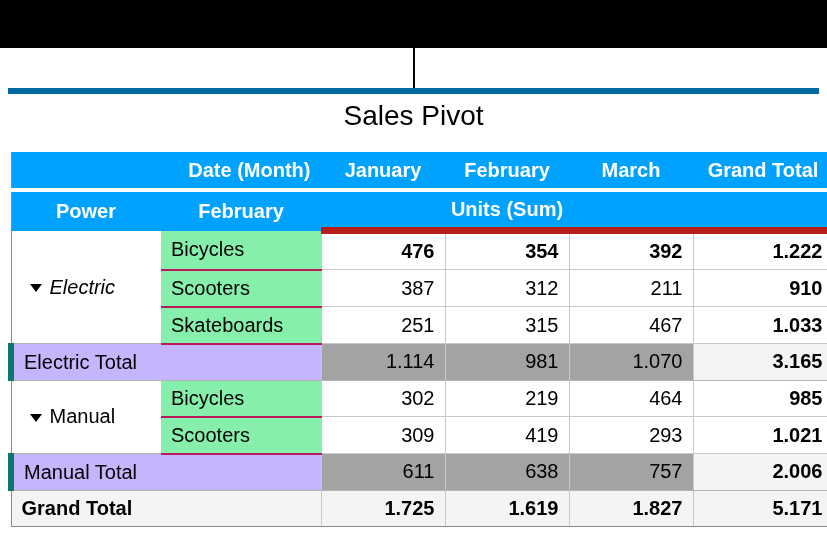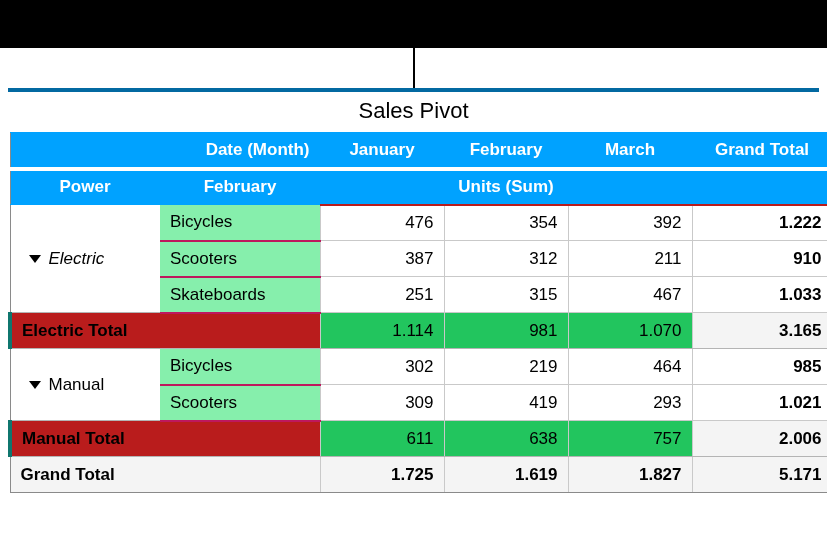--- a/index.html
+++ b/index.html
@@ -26,31 +26,31 @@
     height: 40px;
     background: #000;
     transform: translateX(-1px);
   }
   .table-wrap {
     margin-top: 40px;
     padding: 0 8px;
   }
   .title-row {
     text-align: center;
-    font-size: 22px;
-    padding: 6px 0 8px 0;
-    border-top: 4px solid #0369a1;
+    font-size: 28px;
+    padding: 6px 0 20px 0;
+    border-top: 6px solid #0369a1;
   }
   table {
     border-collapse: collapse;
     width: 100%;
     table-layout: fixed;
   }
   th, td {
-    font-size: 17px;
+    font-size: 20px;
     padding: 6px 10px;
     height: 36px;
     vertical-align: middle;
   }
   col.c-power   { width: 150px; }
   col.c-product { width: 160px; }
   col.c-month   { width: 124px; }
   col.c-total   { width: 140px; }
 
   .hdr-blue {
@@ -65,47 +65,47 @@
   .hdr-divider-bottom { border-bottom: 4px solid #fff; }
 
   td.num { text-align: right; }
 
   td.cell {
     border-left: 1px solid #c9c9c9;
     border-right: 1px solid #c9c9c9;
     border-bottom: 1px solid #c9c9c9;
     background: #fff;
   }
-  td.cell.first-data-row { border-top: 2px solid #b91c1c; }
+  td.cell.first-data-row { border-top: 7px solid #b91c1c; font-weight: bold; }
 
   td.rowlabel {
     border-left: 1px solid #8a8a8a;
     background: #fff;
     padding-left: 18px;
   }
   td.rowlabel.toplabel { border-top: 1px solid #c9c9c9; font-style: italic; }
   td.prodlabel {
     border-bottom: 2px solid #be185d;
     background: #86efac;
   }
   td.prodlabel.firstprod { border-top: 1px solid #c9c9c9; }
 
   tr.subtotal td {
-    background: #22c55e;
+    background: #a3a3a3;
     border-top: 1px solid #b4b4b4;
     border-bottom: 1px solid #b4b4b4;
     border-left: 1px solid #c9c9c9;
     border-right: 1px solid #c9c9c9;
   }
   tr.subtotal td.sub-label {
-    background: #b91c1c;
-    font-weight: 700;
+    background: #c4b5fd;
+    font-weight: 400;
     text-align: left;
     padding-left: 10px;
-    border-left: 4px solid #0f766e;
+    border-left: 6px solid #0f766e;
   }
   tr.subtotal td.sub-total {
     background: #f4f4f4;
     font-weight: 700;
     border-right: 1px solid #8a8a8a;
   }
 
   tr.grand td {
     background: #f4f4f4;
     font-weight: 700;

